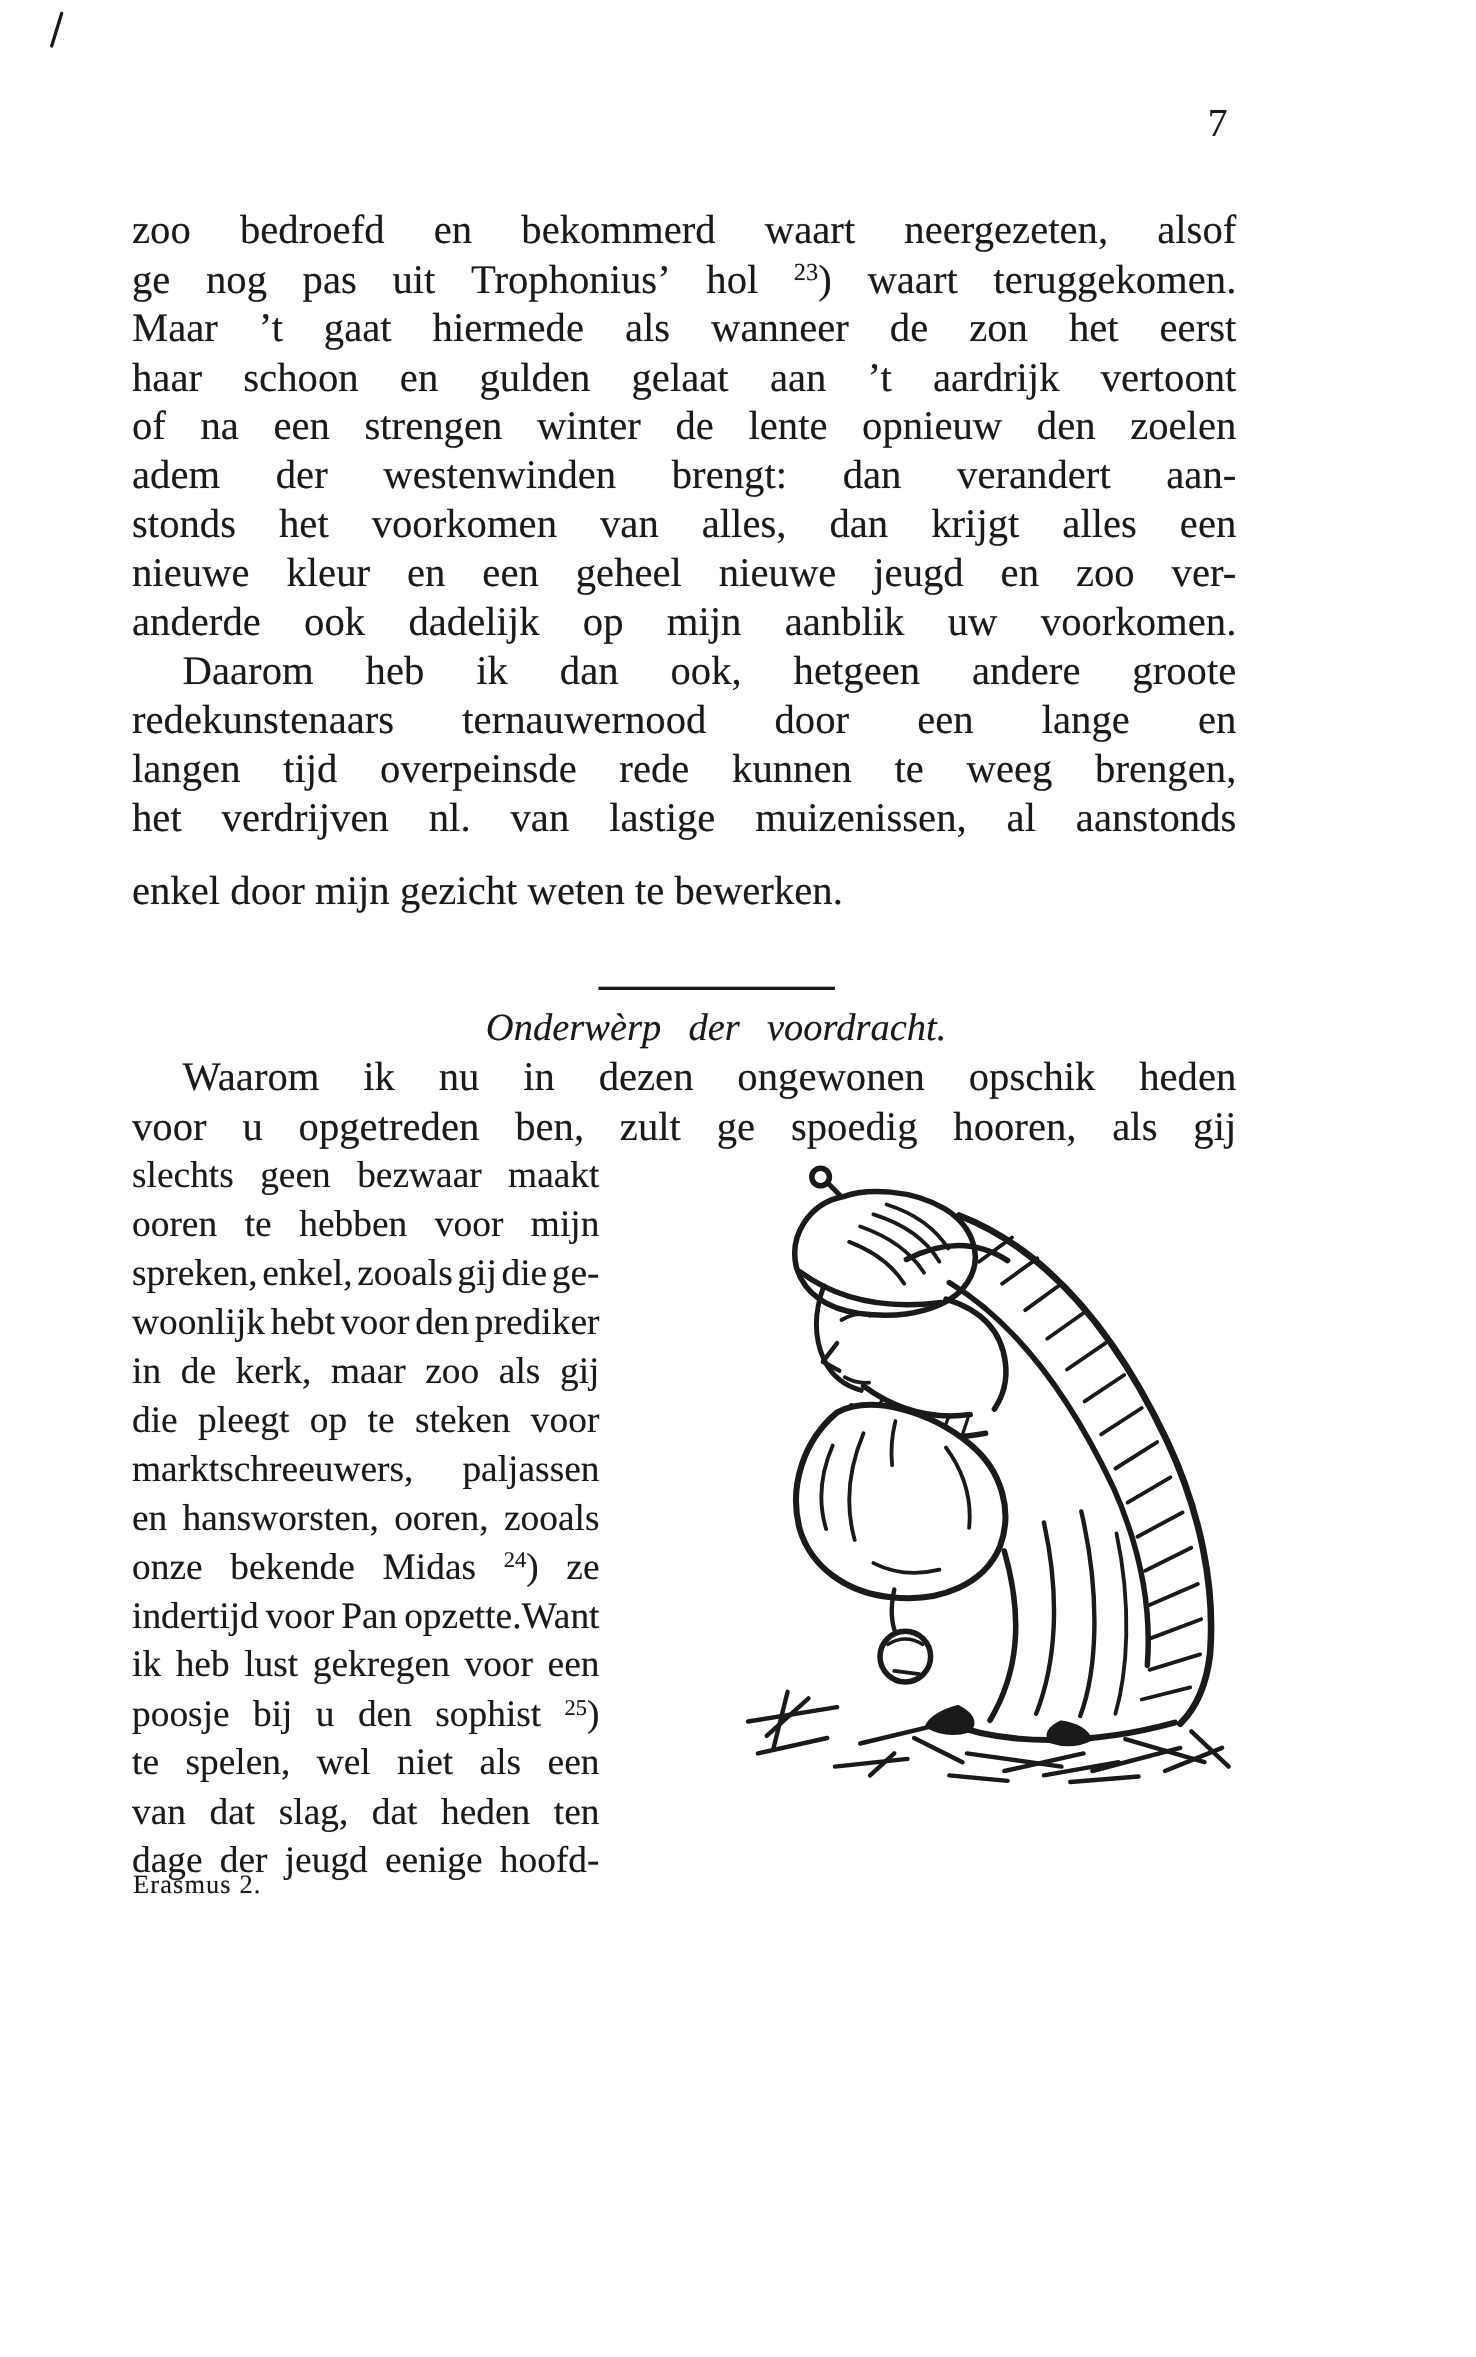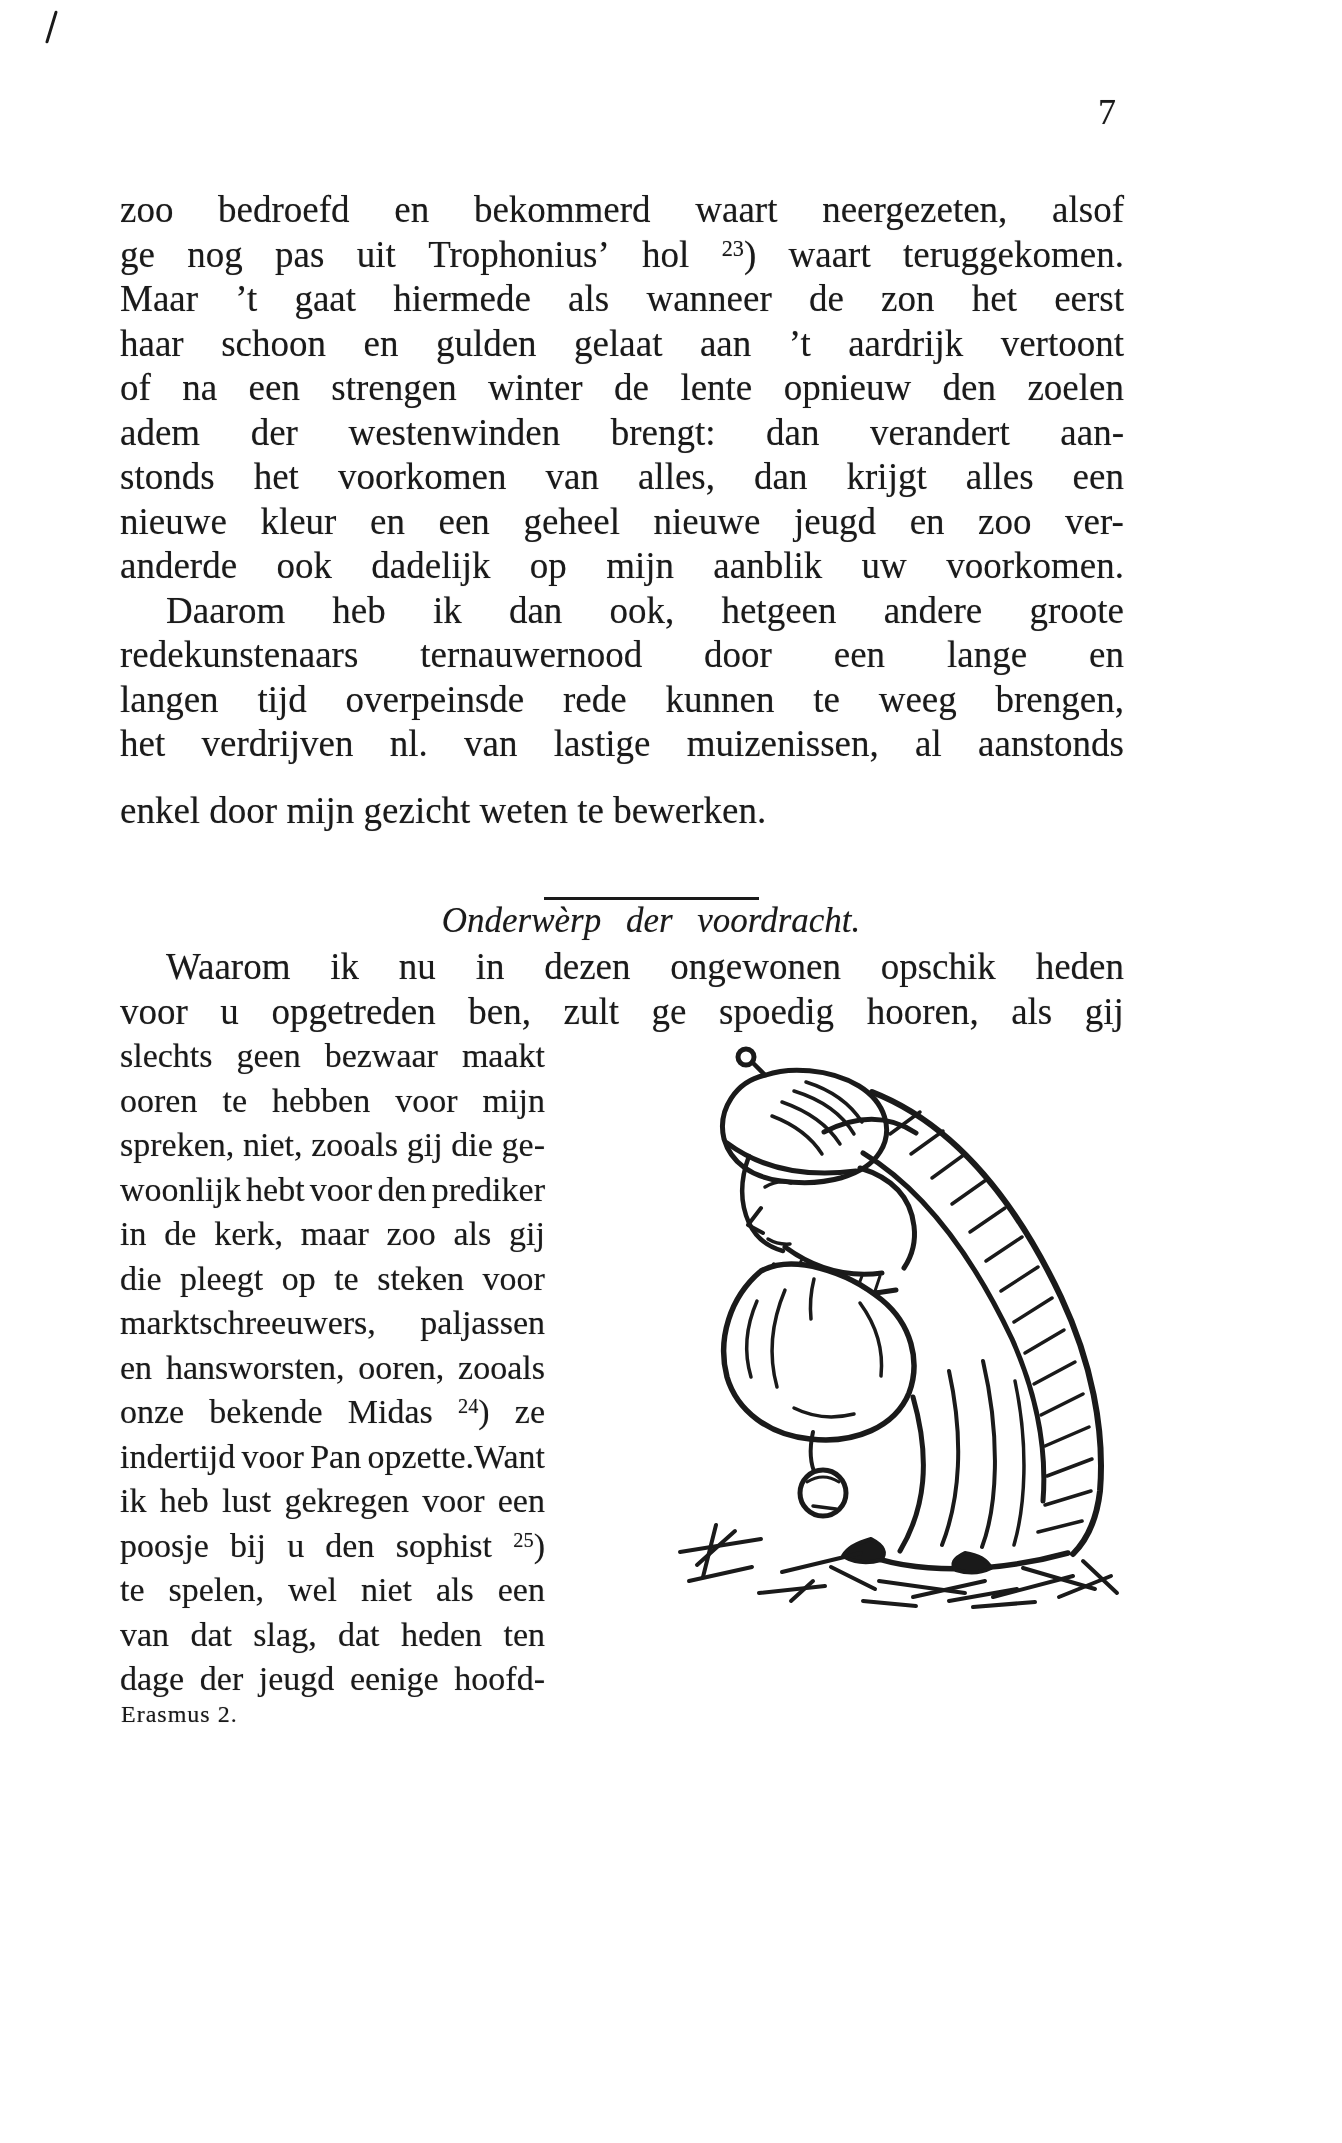--- a/index.html
+++ b/index.html
@@ -34,21 +34,21 @@
   sup{font-size:0.6em;line-height:0;vertical-align:0.5em;}
   .rule{
     margin:64px 0 0 424px;width:215px;height:3px;
     background:var(--ink,#1a1a1a);
   }
   .chapter{
     margin-top:41px;line-height:44px;font-size:38px;letter-spacing:2px;
     text-align:center;position:relative;left:29px;
   }
   .subchapter{
-    line-height:42px;font-size:35px;font-style:italic;
+    margin-top:13px;line-height:42px;font-size:35px;font-style:italic;
     word-spacing:16px;text-align:center;position:relative;left:29px;
   }
   .p3{margin-top:3px;}
   .col-row{display:flex;align-items:flex-start;}
   .col-left{width:425px;flex:0 0 425px;}
   .col-left .line{font-size:34px;align-items:flex-end;}
   .figure{margin-left:auto;margin-top:6px;width:460px;height:575px;}
   .figure svg{display:block;}
   .signature{
     position:absolute;left:121px;top:1701px;
@@ -248,21 +248,21 @@
           </div>
           <div class="line just">
             <span>ooren</span>
             <span>te</span>
             <span>hebben</span>
             <span>voor</span>
             <span>mijn</span>
           </div>
           <div class="line just">
             <span>spreken,</span>
-            <span>niet,</span>
+            <span>enkel,</span>
             <span>zooals</span>
             <span>gij</span>
             <span>die</span>
             <span>ge-</span>
           </div>
           <div class="line just">
             <span>woonlijk</span>
             <span>hebt</span>
             <span>voor</span>
             <span>den</span>

